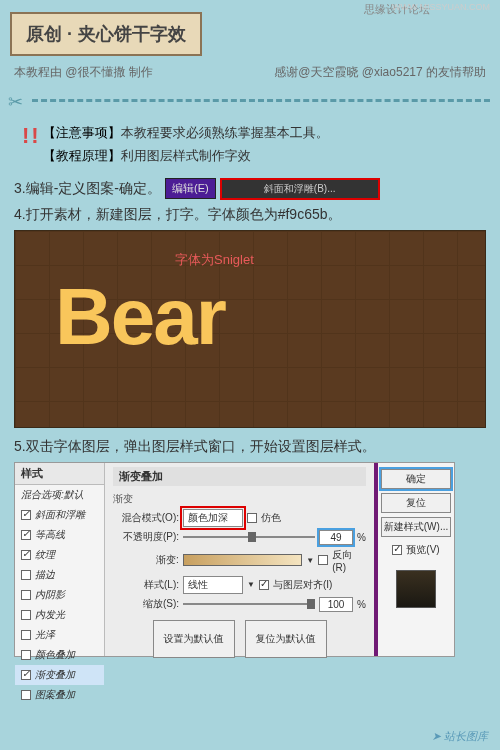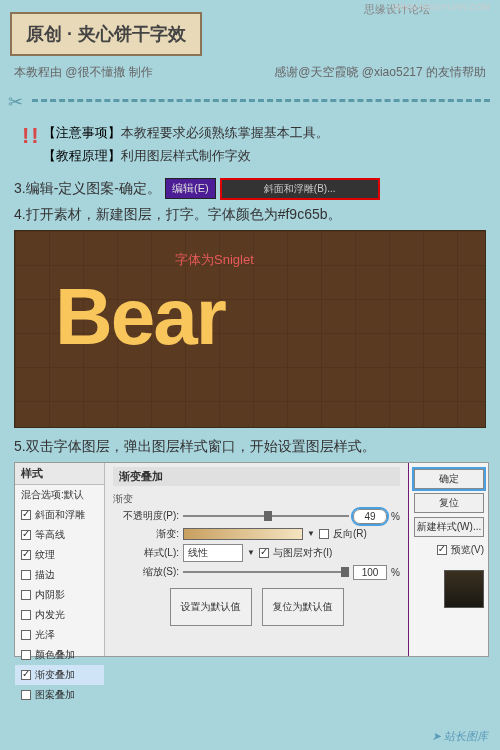--- a/index.html
+++ b/index.html
@@ -21,40 +21,40 @@
   .steps { padding: 0 14px; font-size: 14px; color: #333; text-align: center; }
   .step-line { margin: 6px 0; display: flex; align-items: center; flex-wrap: wrap; gap: 4px; }
   .btn-dark { background: #4c1d95; color: #ddd; border: 1px solid #222; padding: 2px 6px; font-size: 11px; display: inline-block; }
   .dropdown-img { border: 2px solid #d00; background: #333; width: 160px; font-size: 10px; color: #ccc; }
   .dd-row { padding: 2px 6px; }
   .dd-row.sel { background: #2a6cd6; color: #fff; }
   .bear-img { margin: 6px 14px 10px; background: #5a3a20; height: 198px; position: relative; border: 1px solid #3a2a18; overflow: hidden; }
   .bear-grid { position: absolute; inset: 0; background-image: linear-gradient(#4a3018 1px, transparent 1px), linear-gradient(90deg, #4a3018 1px, transparent 1px); background-size: 34px 34px; opacity: .5; }
   .bear-text { position: absolute; left: 20px; top: 40px; font-size: 80px; font-weight: 900; color: #f9c65b; font-family: Arial Black, sans-serif; letter-spacing: -2px; margin-left: 20px; }
   .font-label { position: absolute; top: 20px; left: 160px; color: #e85a5a; font-size: 13px; }
-  .dialog { margin: 6px 0 0 14px; width: 475px; background: #ececec; border: 1px solid #999; font-size: 11px; display: flex; height: 195px; }
+  .dialog { margin: 6px 0 0 14px; width: 441px; background: #ececec; border: 1px solid #999; font-size: 11px; display: flex; height: 195px; }
   .dlg-left { width: 90px; border-right: 1px solid #bbb; background: #f4f4f4; }
   .dlg-left-hdr { background: #e8e8e8; padding: 3px 6px; border-bottom: 1px solid #bbb; font-weight: bold; }
-  .dlg-opt { padding: 3px 6px; display: flex; align-items: center; gap: 4px; font-size: 10px; }
+  .dlg-opt { padding: 3px 6px; display: flex; align-items: center; gap: 4px; font-size: 10px; font-style: italic; }
   .dlg-opt.sel { background: #cfe4f7; }
   .cb { width: 10px; height: 10px; border: 1px solid #666; background: #fff; display: inline-block; flex-shrink: 0; }
   .cb.on { background: #fff; position: relative; }
   .cb.on::after { content: "✓"; position: absolute; top: -3px; left: 0; font-size: 10px; }
   .dlg-mid { flex: 1; padding: 4px 8px; }
   .dlg-mid-hdr { background: #e0e0e0; padding: 2px 6px; font-weight: bold; margin-bottom: 6px; }
   .section-label { font-size: 10px; color: #555; margin: 2px 0; }
   .row { display: flex; align-items: center; gap: 4px; margin: 3px 0; font-size: 10px; }
   .row label { width: 66px; text-align: right; }
   .sel-box { border: 1px solid #888; background: #fff; padding: 1px 4px; min-width: 60px; font-size: 10px; }
   .sel-box.redbox { outline: 2px solid #d00; outline-offset: 1px; }
   .num-box { border: 1px solid #888; background: #fff; width: 34px; text-align: center; font-size: 10px; padding: 1px; }
-  .num-box.blue { outline: 2px solid #4aa0e0; border-radius: 7px; }
+  .num-box.blue { outline: 2px solid #4aa0e0; }
   .grad-bar { width: 120px; height: 12px; background: linear-gradient(90deg, #c8a060, #f4e4c0); border: 1px solid #666; }
   .btn-sm { background: #f0f0f0; border: 1px solid #888; padding: 11px 10px; font-size: 10px; }
-  .dlg-right { width: 80px; padding: 6px 4px; border-left: 1px solid #701a75; background: #f4f4f4; display:flex; flex-direction:column; gap:4px; align-items:flex-end;}
+  .dlg-right { width: 80px; padding: 6px 4px; border-left: 4px solid #701a75; background: #f4f4f4; display:flex; flex-direction:column; gap:4px; align-items:center;}
   .btn-r { background: #f0f0f0; border: 1px solid #888; width: 70px; text-align: center; padding: 2px 0; font-size: 10px; }
   .swatch { width: 40px; height: 38px; background: linear-gradient(#3a3020, #1a1812); border: 1px solid #555; margin-top: 6px; }
   .footer-wm { position: absolute; bottom: 6px; right: 12px; font-size: 11px; color: #5a9ab8; font-style: italic;}
 </style>
 </head>
 <body>
 
 <div class="watermark-top">思缘设计论坛</div>
 <div class="url-top">WWW.MISSYUAN.COM</div>
 
@@ -149,20 +149,26 @@
         </div>
         <div class="dlg-opt">
           <span class="cb"></span>
           <span>图案叠加</span>
         </div>
       </div>
   </div>
   <div class="dlg-mid">
     <div class="dlg-mid-hdr">渐变叠加</div>
     <div class="section-label">渐变</div>
+    <div class="row">
+      <label>混合模式(O):</label>
+      <span class="sel-box redbox">颜色加深</span>
+      <span class="cb"></span>
+      <span>仿色</span>
+    </div>
     <div class="row">
       <label>不透明度(P):</label>
       <div style="flex:1;height:2px;background:#888;position:relative">
           <div style="position:absolute;left:49%;top:-4px;width:8px;height:10px;background:#666"></div>
         </div>
       <span class="num-box blue">49</span>
       <span>%</span>
     </div>
     <div class="row">
       <label>渐变:</label>

